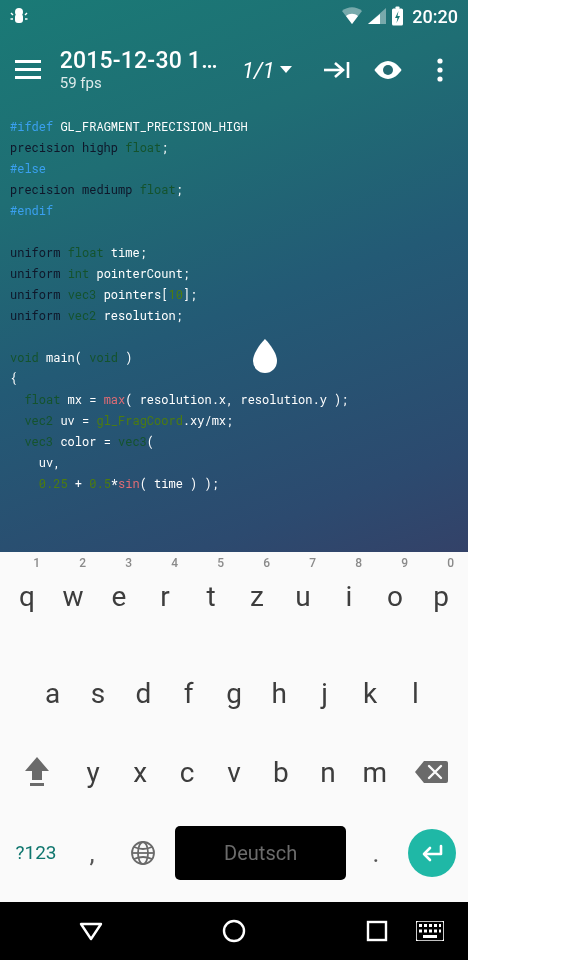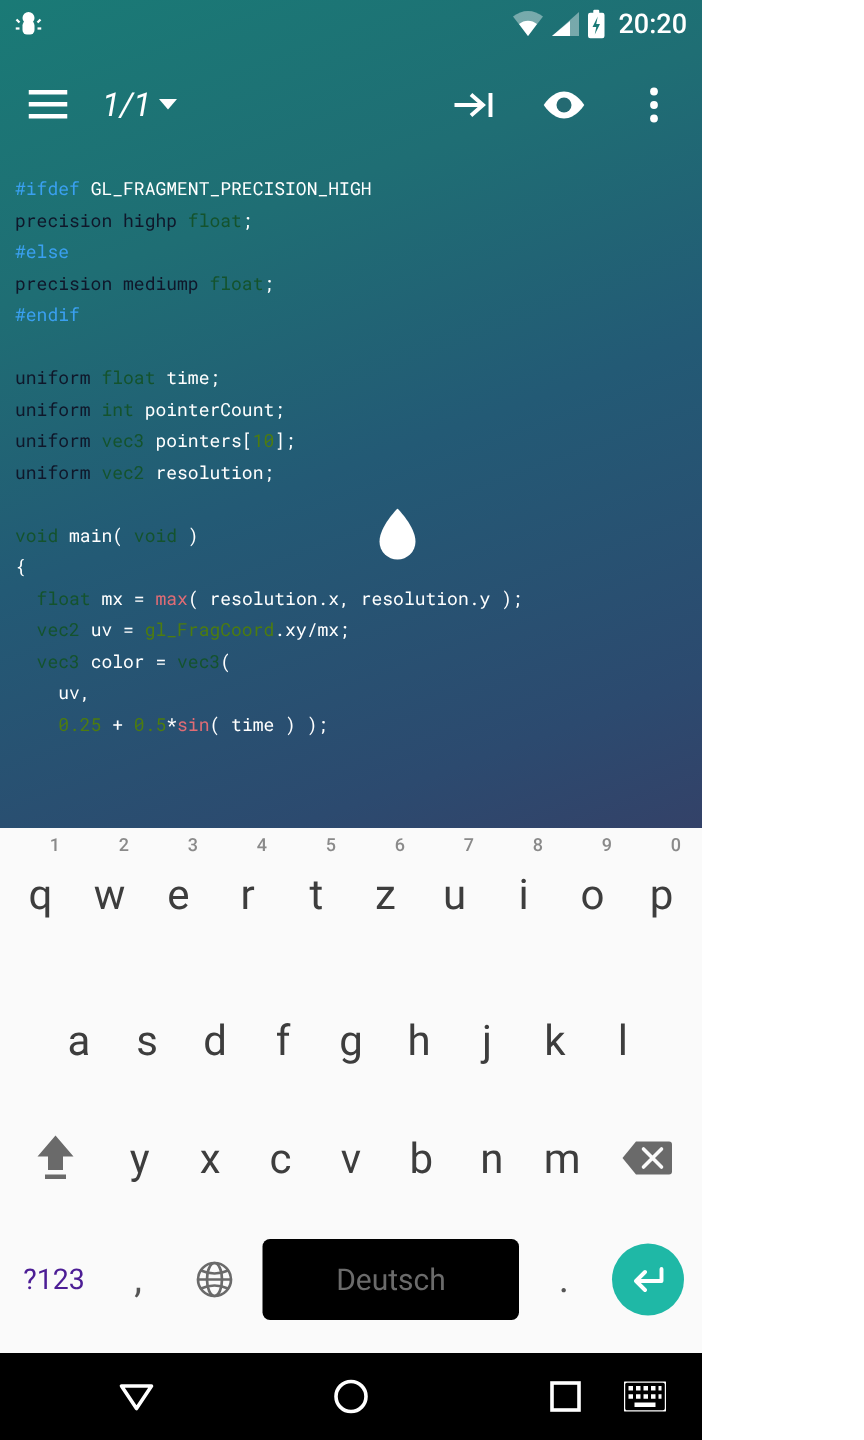--- a/index.html
+++ b/index.html
@@ -63,21 +63,21 @@
     height: 350px; display:flex; flex-direction:column; user-select:none;
   }
   .numhint-row { height: 24px; display:flex; padding: 4px 4px 0 4px; }
   .numhint-row span { flex:1; text-align:right; padding-right:10px; font-size:12px; color:#8a8a8a; font-weight:500;}
   .krow { display:flex; align-items:center; justify-content:center; flex:1; padding: 0 4px; }
   .key { flex:1; height:100%; display:flex; align-items:center; justify-content:center; font-size:28px; color:#3d3d3d; }
   .key.icon { font-size:22px; color:#606060; }
   .krow.top .key { align-items:flex-start; padding-top:4px;}
   .shift-key, .bksp-key { flex:1.4; }
   .spacebar { flex: 3.2; background:#000000; border-radius:5px; height:54px; margin:0 6px; font-size:20px; color:#6b6b6b; display:flex; align-items:center; justify-content:center;}
-  .sym-key { flex:1.2; font-size:19px; color:#4c1d95;}
+  .sym-key { flex:1.2; font-size:19px; color:#0f766e;}
   .globe-key { flex:1; }
   .enter-key { flex:1.2; }
   .enter-circle { width:48px; height:48px; border-radius:50%; background:#1fb8a6; display:flex; align-items:center; justify-content:center; }
   .comma-key, .period-key { flex:0.9; font-size:26px; color:#555; }
 
   
   .navbar {
     height: 58px; background:#000; display:flex; align-items:center; justify-content:space-around; padding: 0 20px;
     position:relative; z-index:2;
   }
@@ -127,20 +127,24 @@
     </span>
   </div>
 
   <div class="appbar">
     <div class="hamburger">
       <svg width="26" height="20" viewBox="0 0 26 20">
           <rect width="26" height="3" fill="#fff"></rect>
           <rect y="8" width="26" height="3" fill="#fff"></rect>
           <rect y="16" width="26" height="3" fill="#fff"></rect>
         </svg>
+    </div>
+    <div class="titleblock">
+      <span class="title">2015-12-30 18…</span>
+      <span class="subtitle">59 fps</span>
     </div>
     <div class="counter-wrap">
       <span>1/1</span>
       <svg width="14" height="10" viewBox="0 0 14 10">
           <path d="M1 1 L7 8 L13 1 Z" fill="#fff"></path>
         </svg>
     </div>
     <div class="spacer"></div>
     <div class="iconbtn">
       <svg width="30" height="20" viewBox="0 0 30 20" fill="none" stroke="#fff" stroke-width="2.6">

